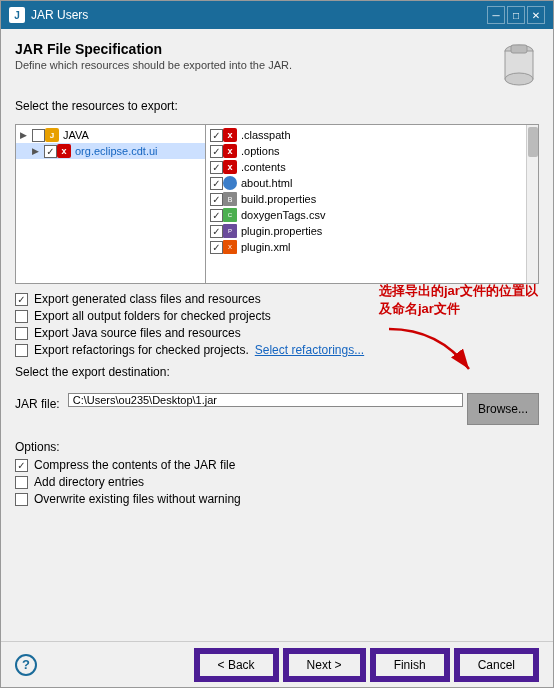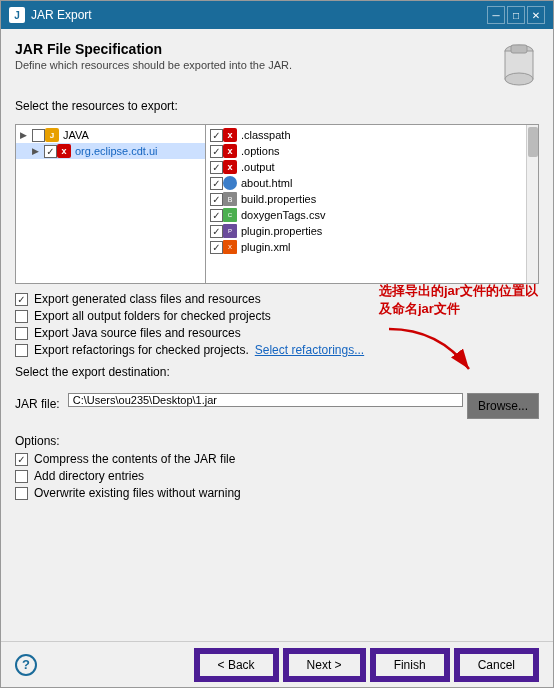--- a/index.html
+++ b/index.html
@@ -290,25 +290,25 @@
     .dest-input {
       flex: 1;
       height: 14px;
       border: 1px solid #888;
       padding: 2px 4px;
       font-size: 11px;
       background: white;
     }
     .browse-btn {
       padding: 2px 10px;
-      background: #737373;
+      background: #a3a3a3;
       border: 1px solid #888;
       font-size: 12px;
       cursor: pointer;
-      height: 26px;
+      height: 32px;
     }
     .options-section {
       flex-shrink: 0;
       margin-top: 7px;
     }
     .options-label {
       font-size: 12px;
       color: #000;
       margin-bottom: 4px;
     }
@@ -371,21 +371,21 @@
 </head>
 <body>
 
 <div class="window">
 
   <div class="title-bar">
     <div class="title-bar-left">
       <div class="title-bar-icon">
         <span>J</span>
       </div>
-      <span class="title-bar-title">JAR Export</span>
+      <span class="title-bar-title">JAR Users</span>
     </div>
     <div class="title-bar-controls">
       <button class="title-btn">─</button>
       <button class="title-btn">□</button>
       <button class="title-btn">✕</button>
     </div>
   </div>
 
   <div class="content">
 
@@ -436,21 +436,21 @@
 
           <div class="tree-item">
             <div class="cb checked"></div>
             <div class="x-icon">x</div>
             <span class="item-label">.options</span>
           </div>
 
           <div class="tree-item">
             <div class="cb checked"></div>
             <div class="x-icon">x</div>
-            <span class="item-label">.output</span>
+            <span class="item-label">.contents</span>
           </div>
 
           <div class="tree-item">
             <div class="cb checked"></div>
             <div class="globe-icon"></div>
             <span class="item-label">about.html</span>
           </div>
 
           <div class="tree-item">
             <div class="cb checked"></div>

